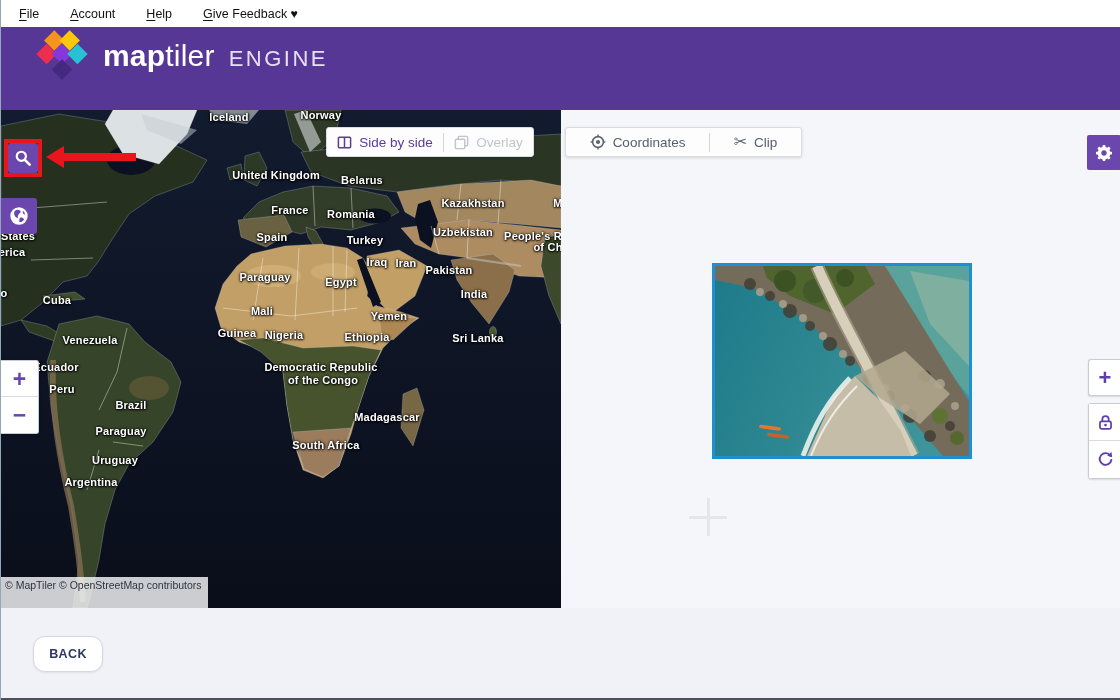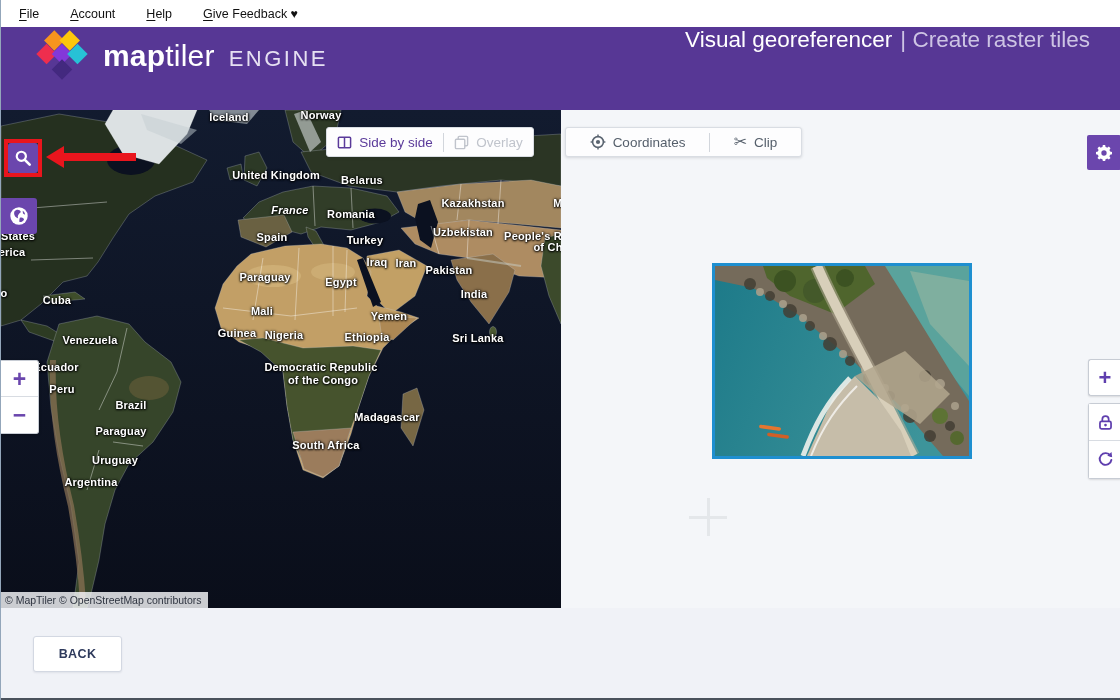--- a/index.html
+++ b/index.html
@@ -38,21 +38,21 @@
   .map-pane svg.world{ position:absolute; left:0; top:0; }
   .map-labels{ position:absolute; left:0; top:0; width:100%; height:100%; pointer-events:none; }
   .map-label{
     position:absolute; transform:translate(-50%,-50%);
     font-size:11px; font-weight:700; color:#fff; white-space:nowrap;
     text-shadow:0 1px 2px rgba(0,0,0,.95), 0 0 3px rgba(0,0,0,.8), 1px 0 2px rgba(0,0,0,.8);
     letter-spacing:.2px;
   }
   .attribution{
     position:absolute; left:0; bottom:0; background:rgba(246,248,250,.82);
-    font-size:10.5px; color:#2e3440; padding:2px 6px 2px 4px; white-space:nowrap;
+    font-size:10.5px; color:#2e3440; padding:2px 6px 17px 4px; white-space:nowrap;
   }
   
   .sq-btn{
     position:absolute; display:flex; align-items:center; justify-content:center;
     background:#6b46ad; border:none; cursor:pointer; border-radius:2px;
   }
   .search-btn{ left:7px; top:33px; width:30px; height:30px; border-radius:3px; }
   .globe-btn{ left:0; top:88px; width:36px; height:36px; border-radius:0 3px 3px 0; }
   
   .red-box{
@@ -124,22 +124,22 @@
     box-shadow:0 1px 2px rgba(0,0,0,.12);
   }
   .pane-lockrot button{
     display:flex; align-items:center; justify-content:center;
     width:100%; height:37px; background:#fff; border:none; cursor:pointer;
   }
   .pane-lockrot button:first-child{ border-bottom:1px solid #d8dce2; }
   
   .footer{ position:absolute; left:0; top:608px; width:1120px; height:92px; background:#f0f2f7; }
   .back-btn{
-    position:absolute; left:32px; top:28px; width:89px; height:36px;
-    background:#fff; border:1px solid #d3d8e2; border-radius:3px;
+    position:absolute; left:32px; top:28px; width:70px; height:36px;
+    background:#fff; border:1px solid #d3d8e2; border-radius:12px;
     font-family:"Liberation Sans",sans-serif; font-size:12.5px; font-weight:700;
     color:#2e3a5c; letter-spacing:.4px; cursor:pointer;
     box-shadow:0 1px 2px rgba(30,40,70,.08);
   }
   .continue-btn{
     position:absolute; left:992px; top:28px; width:98px; height:36px;
     background:#5c3da1; border:none; border-radius:4px;
     font-family:"Liberation Sans",sans-serif; font-size:12.5px; font-weight:700;
     color:#fff; letter-spacing:.5px; cursor:pointer;
     box-shadow:0 1px 3px rgba(60,40,120,.35);
@@ -166,23 +166,20 @@
         <rect x="-7.5" y="-7.5" width="15" height="15" fill="#8438d9" transform="translate(28,28) rotate(45)"></rect>
         <rect x="-7.5" y="-7.5" width="15" height="15" fill="#27c1d6" transform="translate(44,28) rotate(45)"></rect>
         <rect x="-7.5" y="-7.5" width="15" height="15" fill="#43297f" transform="translate(28,44) rotate(45)"></rect>
       </g>
     </svg>
     <div class="brand">
       <span class="b-map">map</span>
         <span class="b-tiler">tiler</span>
       <span class="b-engine">ENGINE</span>
     </div>
-  </div>
-  <div class="app-title">
-    <span class="t1">Visual georeferencer</span><span class="t2">| Create raster tiles</span>
   </div>
 </div>
 
 <div class="map-pane">
   <svg class="world" width="560" height="498" viewBox="0 0 560 498">
     <defs>
       <linearGradient id="og" x1="0" y1="0" x2="0" y2="1">
         <stop offset="0" stop-color="#121b2f"></stop>
         <stop offset="1" stop-color="#0a0e1a"></stop>
       </linearGradient>
@@ -253,21 +250,21 @@
         <path d="M312,76 L314,116"></path>
     </g>
   </svg>
   <div class="map-labels" id="map-labels">
       <span class="map-label" style="left: 228px; top: 7px;">Iceland</span>
       <span class="map-label" style="left: 320px; top: 5px;">Norway</span>
       <span class="map-label" style="left: 275px; top: 65px;">United Kingdom</span>
       <span class="map-label" style="left: 361px; top: 70px;">Belarus</span>
       <span class="map-label" style="left: 472px; top: 93px;">Kazakhstan</span>
       <span class="map-label" style="left: 557px; top: 93px;">M</span>
-      <span class="map-label" style="left: 289px; top: 100px; font-style: italic;">France</span>
+      <span class="map-label" style="left: 289px; top: 100px;">France</span>
       <span class="map-label" style="left: 350px; top: 104px;">Romania</span>
       <span class="map-label" style="left: 462px; top: 122px;">Uzbekistan</span>
       <span class="map-label" style="left: 532px; top: 126px;">People's R</span>
       <span class="map-label" style="left: 271px; top: 127px;">Spain</span>
       <span class="map-label" style="left: 364px; top: 130px; text-align: right;">Turkey</span>
       <span class="map-label" style="left: 547px; top: 137px;">of Ch</span>
       <span class="map-label" style="left: 17px; top: 126px;">States</span>
       <span class="map-label" style="left: 11px; top: 142px;">erica</span>
       <span class="map-label" style="left: 376px; top: 152px;">Iraq</span>
       <span class="map-label" style="left: 405px; top: 153px;">Iran</span>

